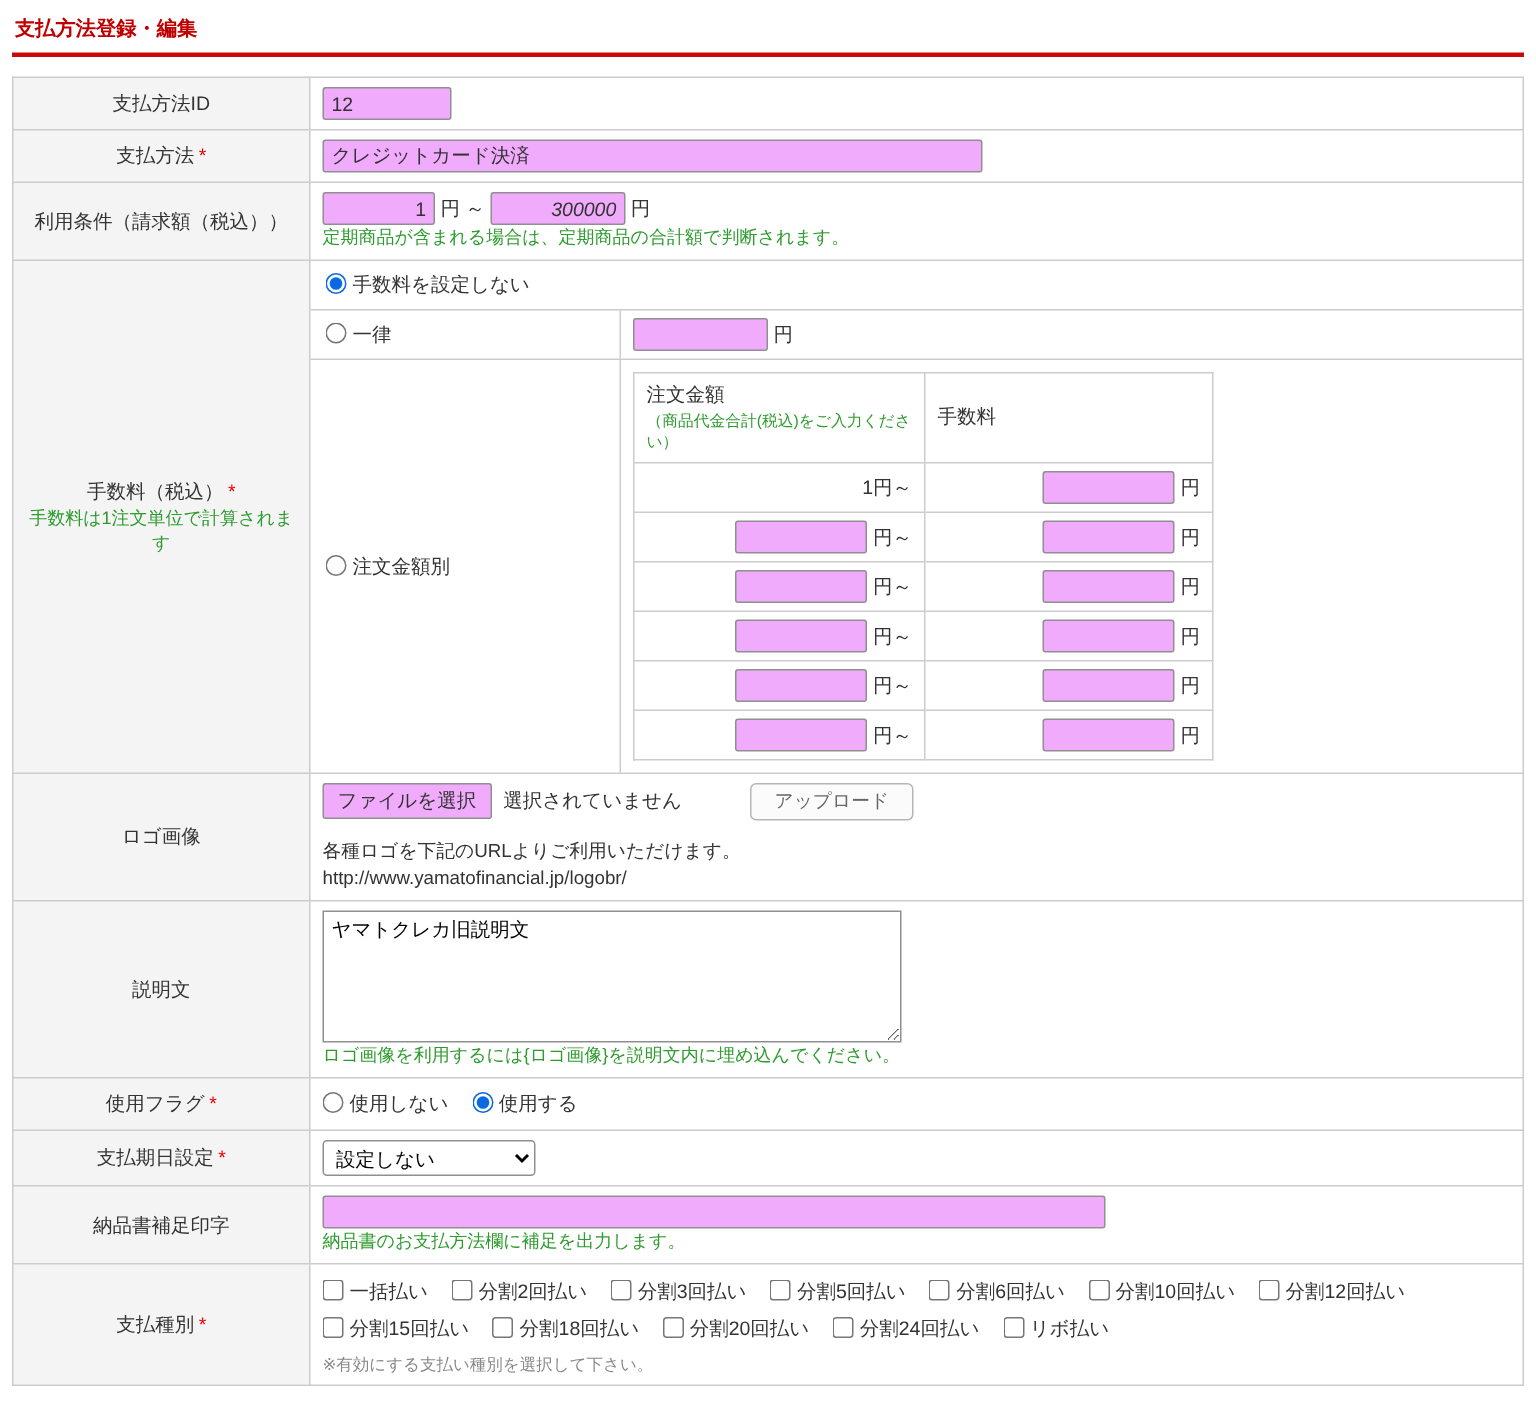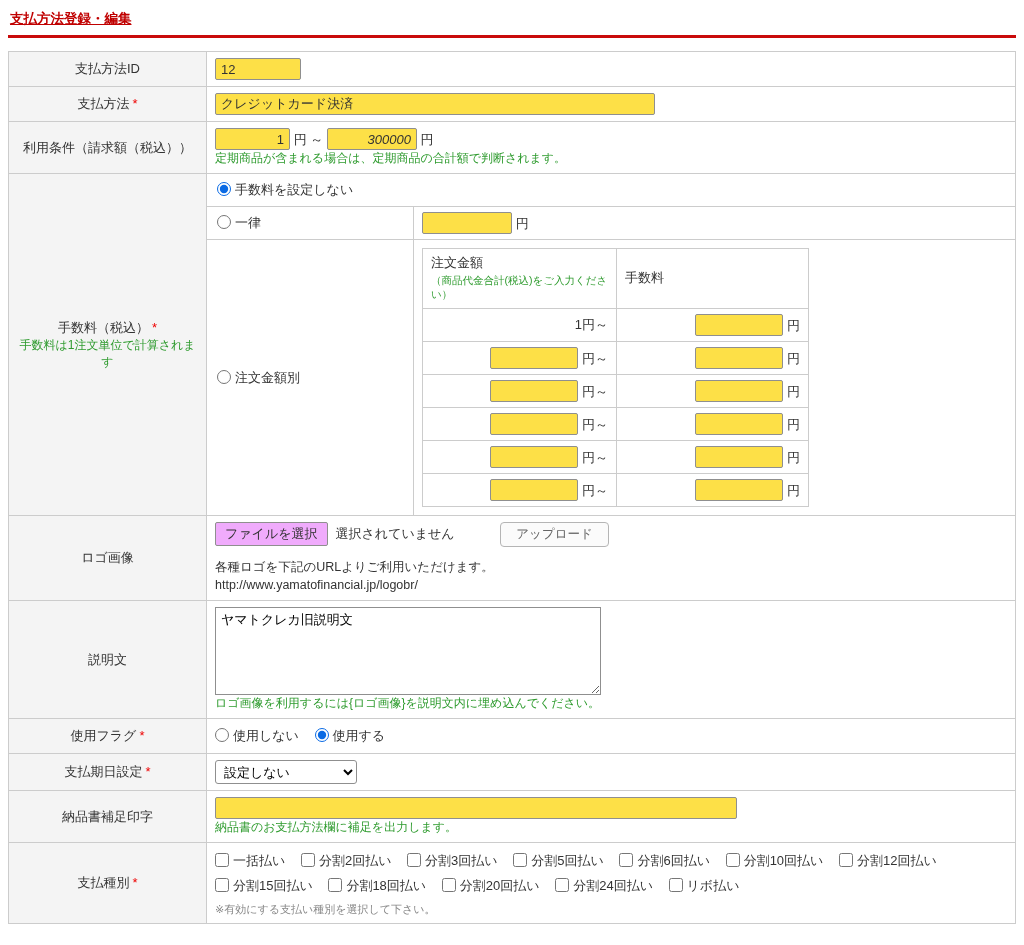--- a/index.html
+++ b/index.html
@@ -5,21 +5,21 @@
   * { box-sizing: border-box; }
   html,body { margin:0; padding:0; background:#fff; }
   body {
     font-family: "Liberation Sans", "DejaVu Sans", sans-serif;
     font-size: 13px;
     color: #333;
     width: 1024px;
   }
   .wrap { padding: 6px 8px 14px 8px; }
 
-  .page-title { color:#c00000; font-weight:bold; font-size:13.5px; margin:4px 0 7px 2px;text-decoration:underline; }
+  .page-title { color:#c00000; font-weight:bold; font-size:13.5px; margin:4px 0 7px 2px; }
   .title-rule { height:3px; background:#c90a0a; border:none; margin:0 0 13px 0; width:1008px; }
 
   table.form { width:1008px; border-collapse:collapse; table-layout:fixed; }
   table.form > tbody > tr > th {
     background:#f4f4f4;
     border:1px solid #ccc;
     width:198px;
     text-align:center;
     font-weight:normal;
     padding:8px 10px;
@@ -38,21 +38,21 @@
   .note-gray  { color:#888; font-size:11px; }
 
   input[type="text"] {
     border:1px solid #8f8f8f;
     border-radius:2px;
     font: inherit;
     font-size:13px;
     padding:2px 5px;
     height:22px;
     color:#333;
-    background:#fde047;
+    background:#f0abfc;
   }
   input[type="text"].num { text-align:right; }
   input[type="radio"], input[type="checkbox"] {
     accent-color:#0a6ae4;
     width:14px; height:14px;
     vertical-align:-2px;
     margin:0 4px 0 0;
   }
   label.opt { margin-right:12px; white-space:nowrap; }
 

